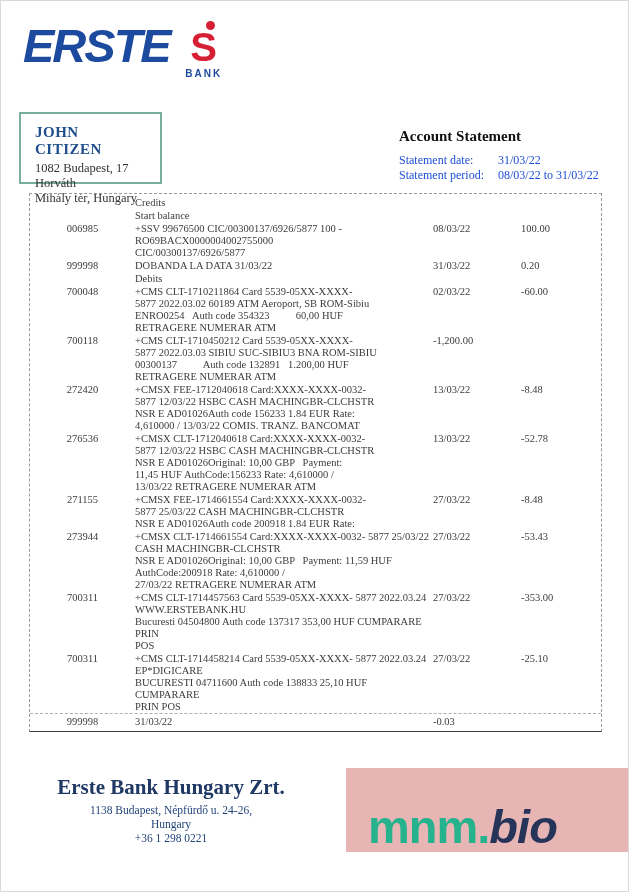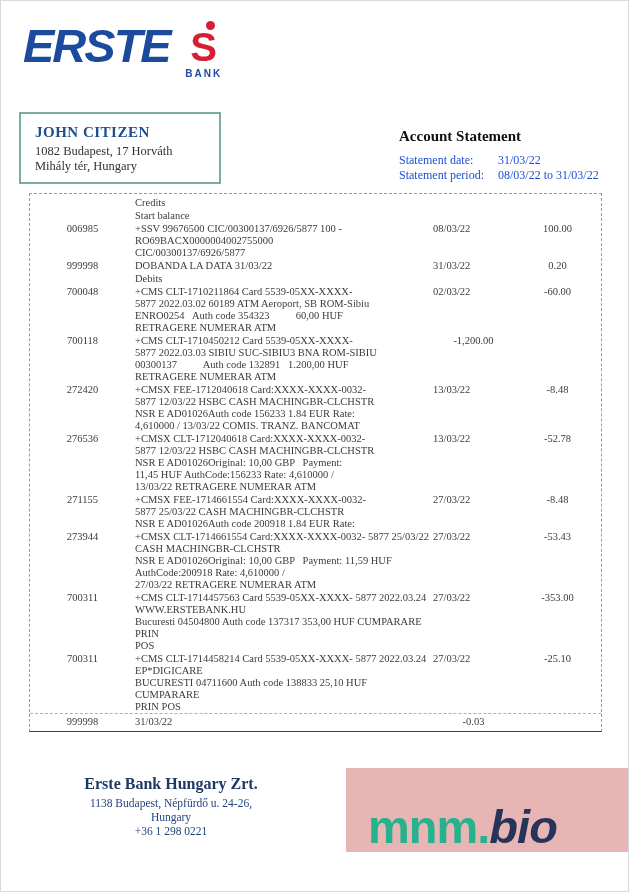--- a/index.html
+++ b/index.html
@@ -13,21 +13,21 @@
                font-size:47px; line-height:50px; color:#1b4a9e; letter-spacing:-2px; }
   .logo-symbol { position:relative; margin-left:10px; width:48px; text-align:center; }
   .logo-s { font-family:"Liberation Sans", sans-serif; font-weight:800; font-size:40px;
             line-height:40px; color:#d71f33; display:block; margin-top:6px; }
   .logo-dot { position:absolute; top:0px; left:26px; width:9px; height:9px; border-radius:50%;
               background:#d71f33; }
   .logo-bank { display:block; font-family:"Liberation Sans", sans-serif; font-weight:700;
                font-size:10px; letter-spacing:2px; color:#1b4a9e; margin-top:1px; }
 
   
-  .holder-box { position:absolute; left:18px; top:111px; width:202px; height:72px;
+  .holder-box { position:absolute; left:18px; top:111px; width:143px; height:72px;
                 border:2px solid #79ae9b; padding:10px 14px 8px 14px; background:#fff; }
   .holder-name { font-size:15px; font-weight:700; color:#1f4e8c; letter-spacing:0.5px; }
   .holder-addr { font-size:12.5px; color:#333; margin-top:3px; line-height:15px; white-space:pre-line; }
 
   
   .statement { position:absolute; left:398px; top:127px; }
   .statement-title { font-size:15px; font-weight:700; color:#111; }
   .statement-meta { margin-top:8px; display:grid; grid-template-columns:99px auto;
                     font-size:12px; color:#1d4ed8; line-height:15px; }
 
@@ -42,25 +42,25 @@
   .th-date { text-align:center; }
   .th-amount { text-align:right; padding-right:8px; }
 
   .tbody { padding:2px 0 1px 0; }
   .trow { display:grid; grid-template-columns:105px 1fr 88px 80px;
           font-size:10.5px; line-height:12px; color:#3b3b3b; padding:0.5px 0; }
   .trow:last-child { border-top:1px dashed #b0b0b0; padding-top:2px; padding-bottom:2px; }
   .cell-ref { text-align:center; }
   .cell-desc { white-space:pre-wrap; padding-right:4px; }
   .cell-date { text-align:left; }
-  .cell-amount { text-align:center; padding-right:7px; }
+  .cell-amount { text-align:left; padding-right:7px; }
 
   
   .footer { position:absolute; left:30px; top:774px; width:280px; text-align:center; }
-  .footer-name { font-size:16px; font-weight:700; color:#1f3864; }
+  .footer-name { font-size:21px; font-weight:700; color:#1f3864; }
   .footer-lines { font-size:11.5px; color:#24457c; line-height:14px; margin-top:3px; white-space:pre-line; }
 
   
   .watermark { position:absolute; left:345px; top:767px; width:332px; height:84px;
                background:#e7b5b4; display:flex; align-items:flex-end; padding:0 0 4px 22px; }
   .wm-prefix { font-family:"Liberation Sans", sans-serif; font-weight:800; font-size:47px;
                line-height:42px; color:#27b28e; letter-spacing:-1px; }
   .wm-suffix { font-family:"Liberation Sans", sans-serif; font-weight:800; font-style:italic;
                font-size:47px; line-height:42px; color:#27345a; letter-spacing:-1px; }
 </style>

